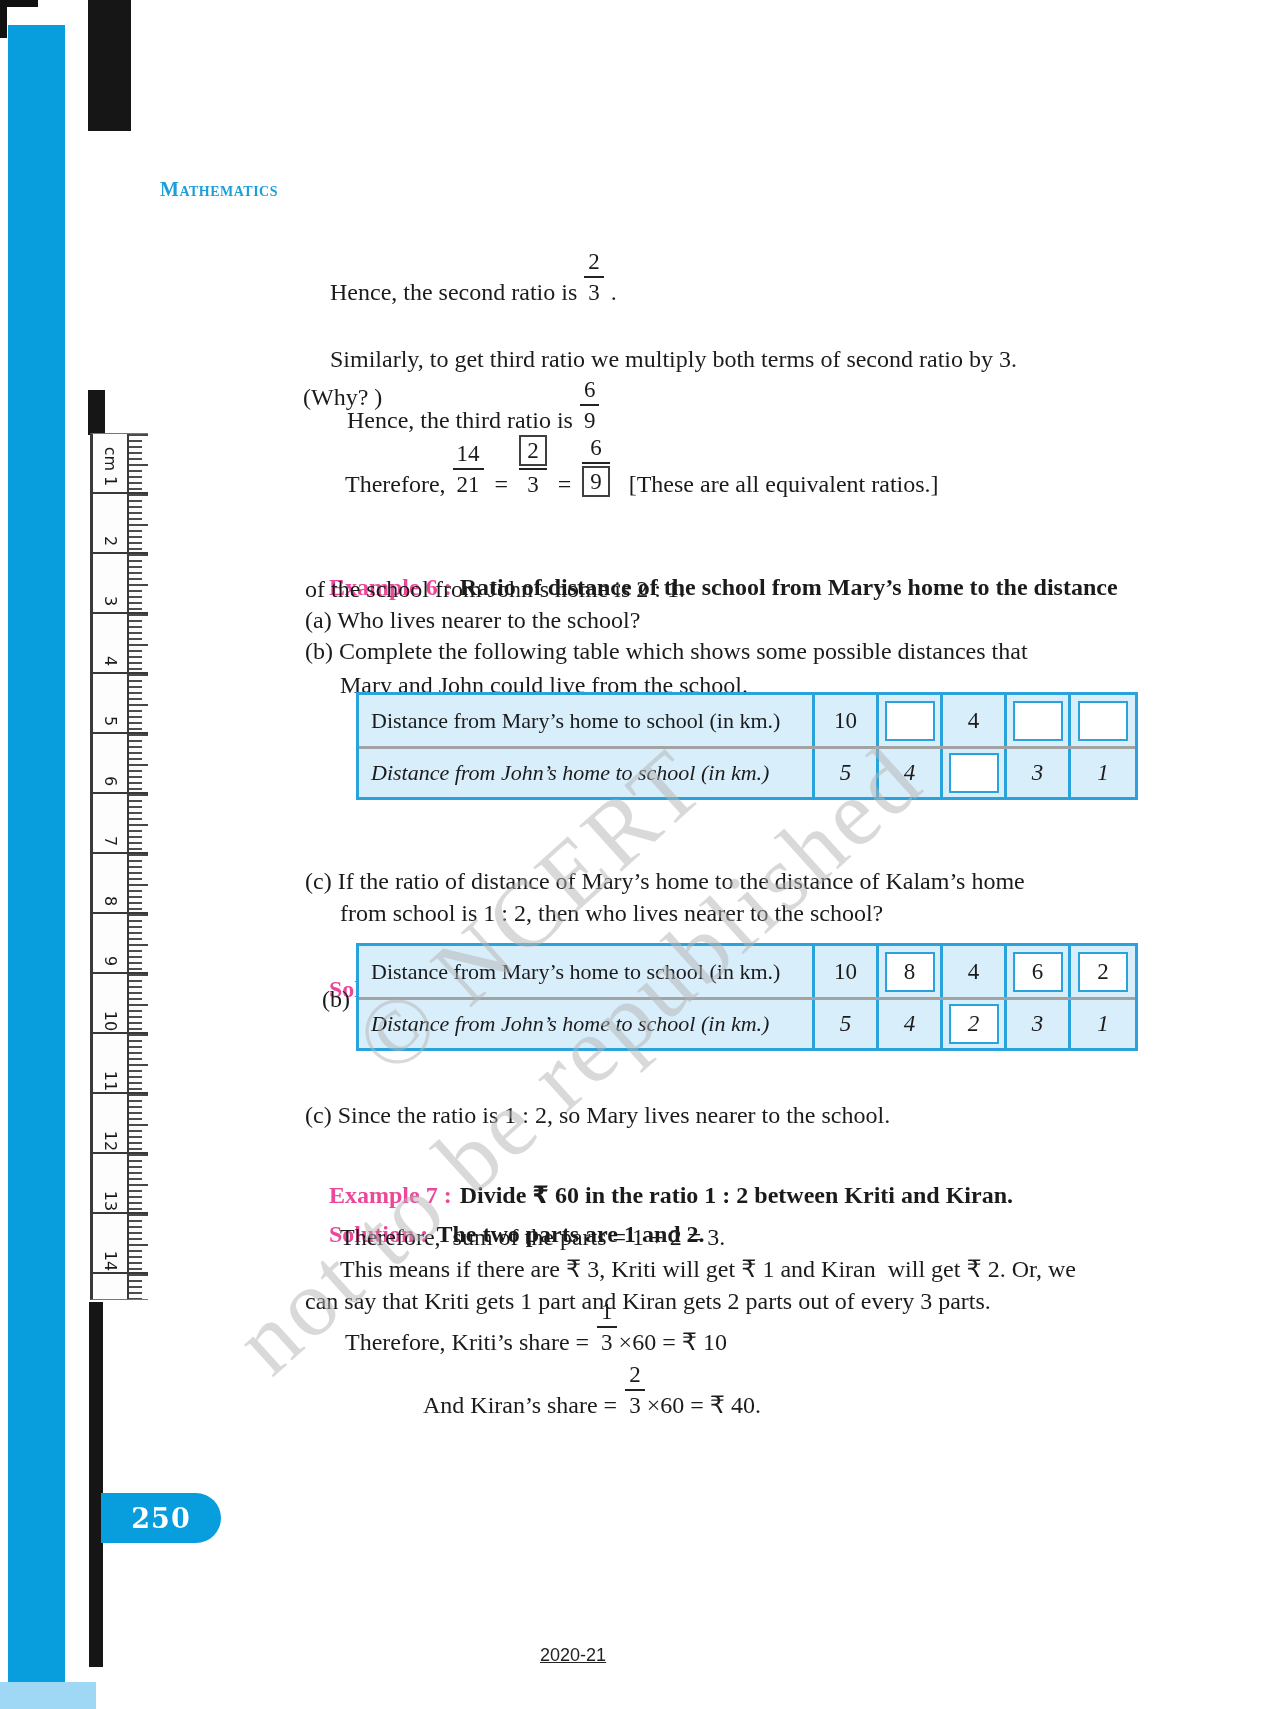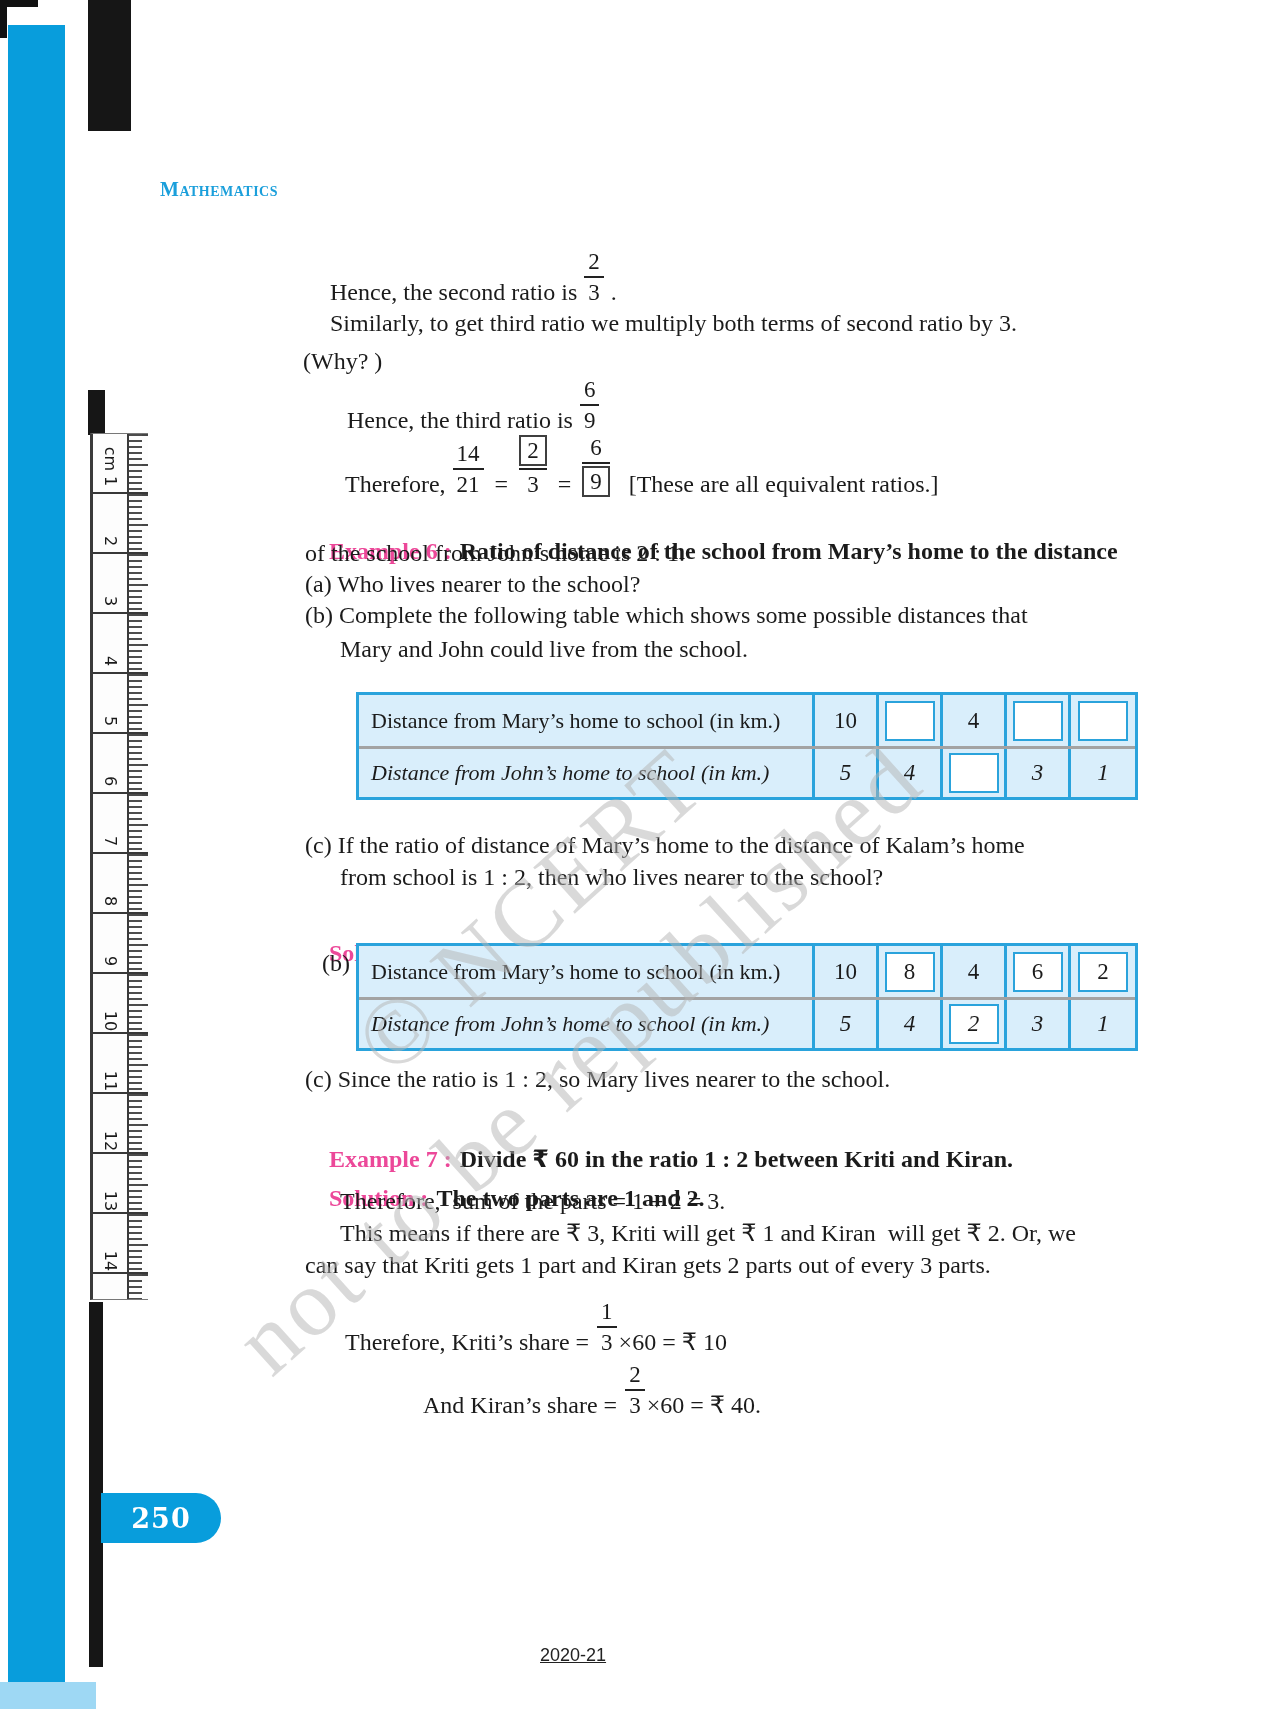--- a/index.html
+++ b/index.html
@@ -34,21 +34,21 @@
 
   
   .book-header { position:absolute; left:160px; top:178px; font:bold 20px "Liberation Serif",serif;
                  font-variant:small-caps; letter-spacing:.5px; color:#1b9fdb; }
   .page-badge { position:absolute; left:101px; top:1493px; width:120px; height:50px; background:#089ddc;
                 border-radius:0 25px 25px 0; display:flex; align-items:center; justify-content:center;
                 color:#fff; font:bold 27px "DejaVu Serif",serif; letter-spacing:1px; }
   .edition-footer { position:absolute; left:540px; top:1645px; font:18px "Liberation Sans",sans-serif; color:#222;text-decoration:underline; }
 
   
-  .line { position:absolute; white-space:pre; font:24px/30px "Liberation Serif","DejaVu Sans",serif; color:#1b1b1b; }
+  .line { position:absolute; white-space:pre; font:24px/30px "Liberation Serif","DejaVu Sans",serif; color:#1b1b1b;margin-top:36px; }
   .eq-row { position:absolute; display:flex; align-items:flex-end; white-space:pre;
             font:24px "Liberation Serif","DejaVu Sans",serif; color:#1b1b1b; }
   .blue-label { color:#ec4899; font-weight:bold; }
   .gap-s { margin-left:8px;font-weight:bold; } .gap-m { margin-left:10px; margin-right:62px; }
 
   
   .frac { display:inline-flex; flex-direction:column; align-items:center; margin:0 7px;
           font-size:23px; line-height:27px; }
   .fbar { align-self:stretch; height:2px; background:#222; margin:1px 0; }
   .fnum,.fden { padding:0 4px; text-align:center; }

